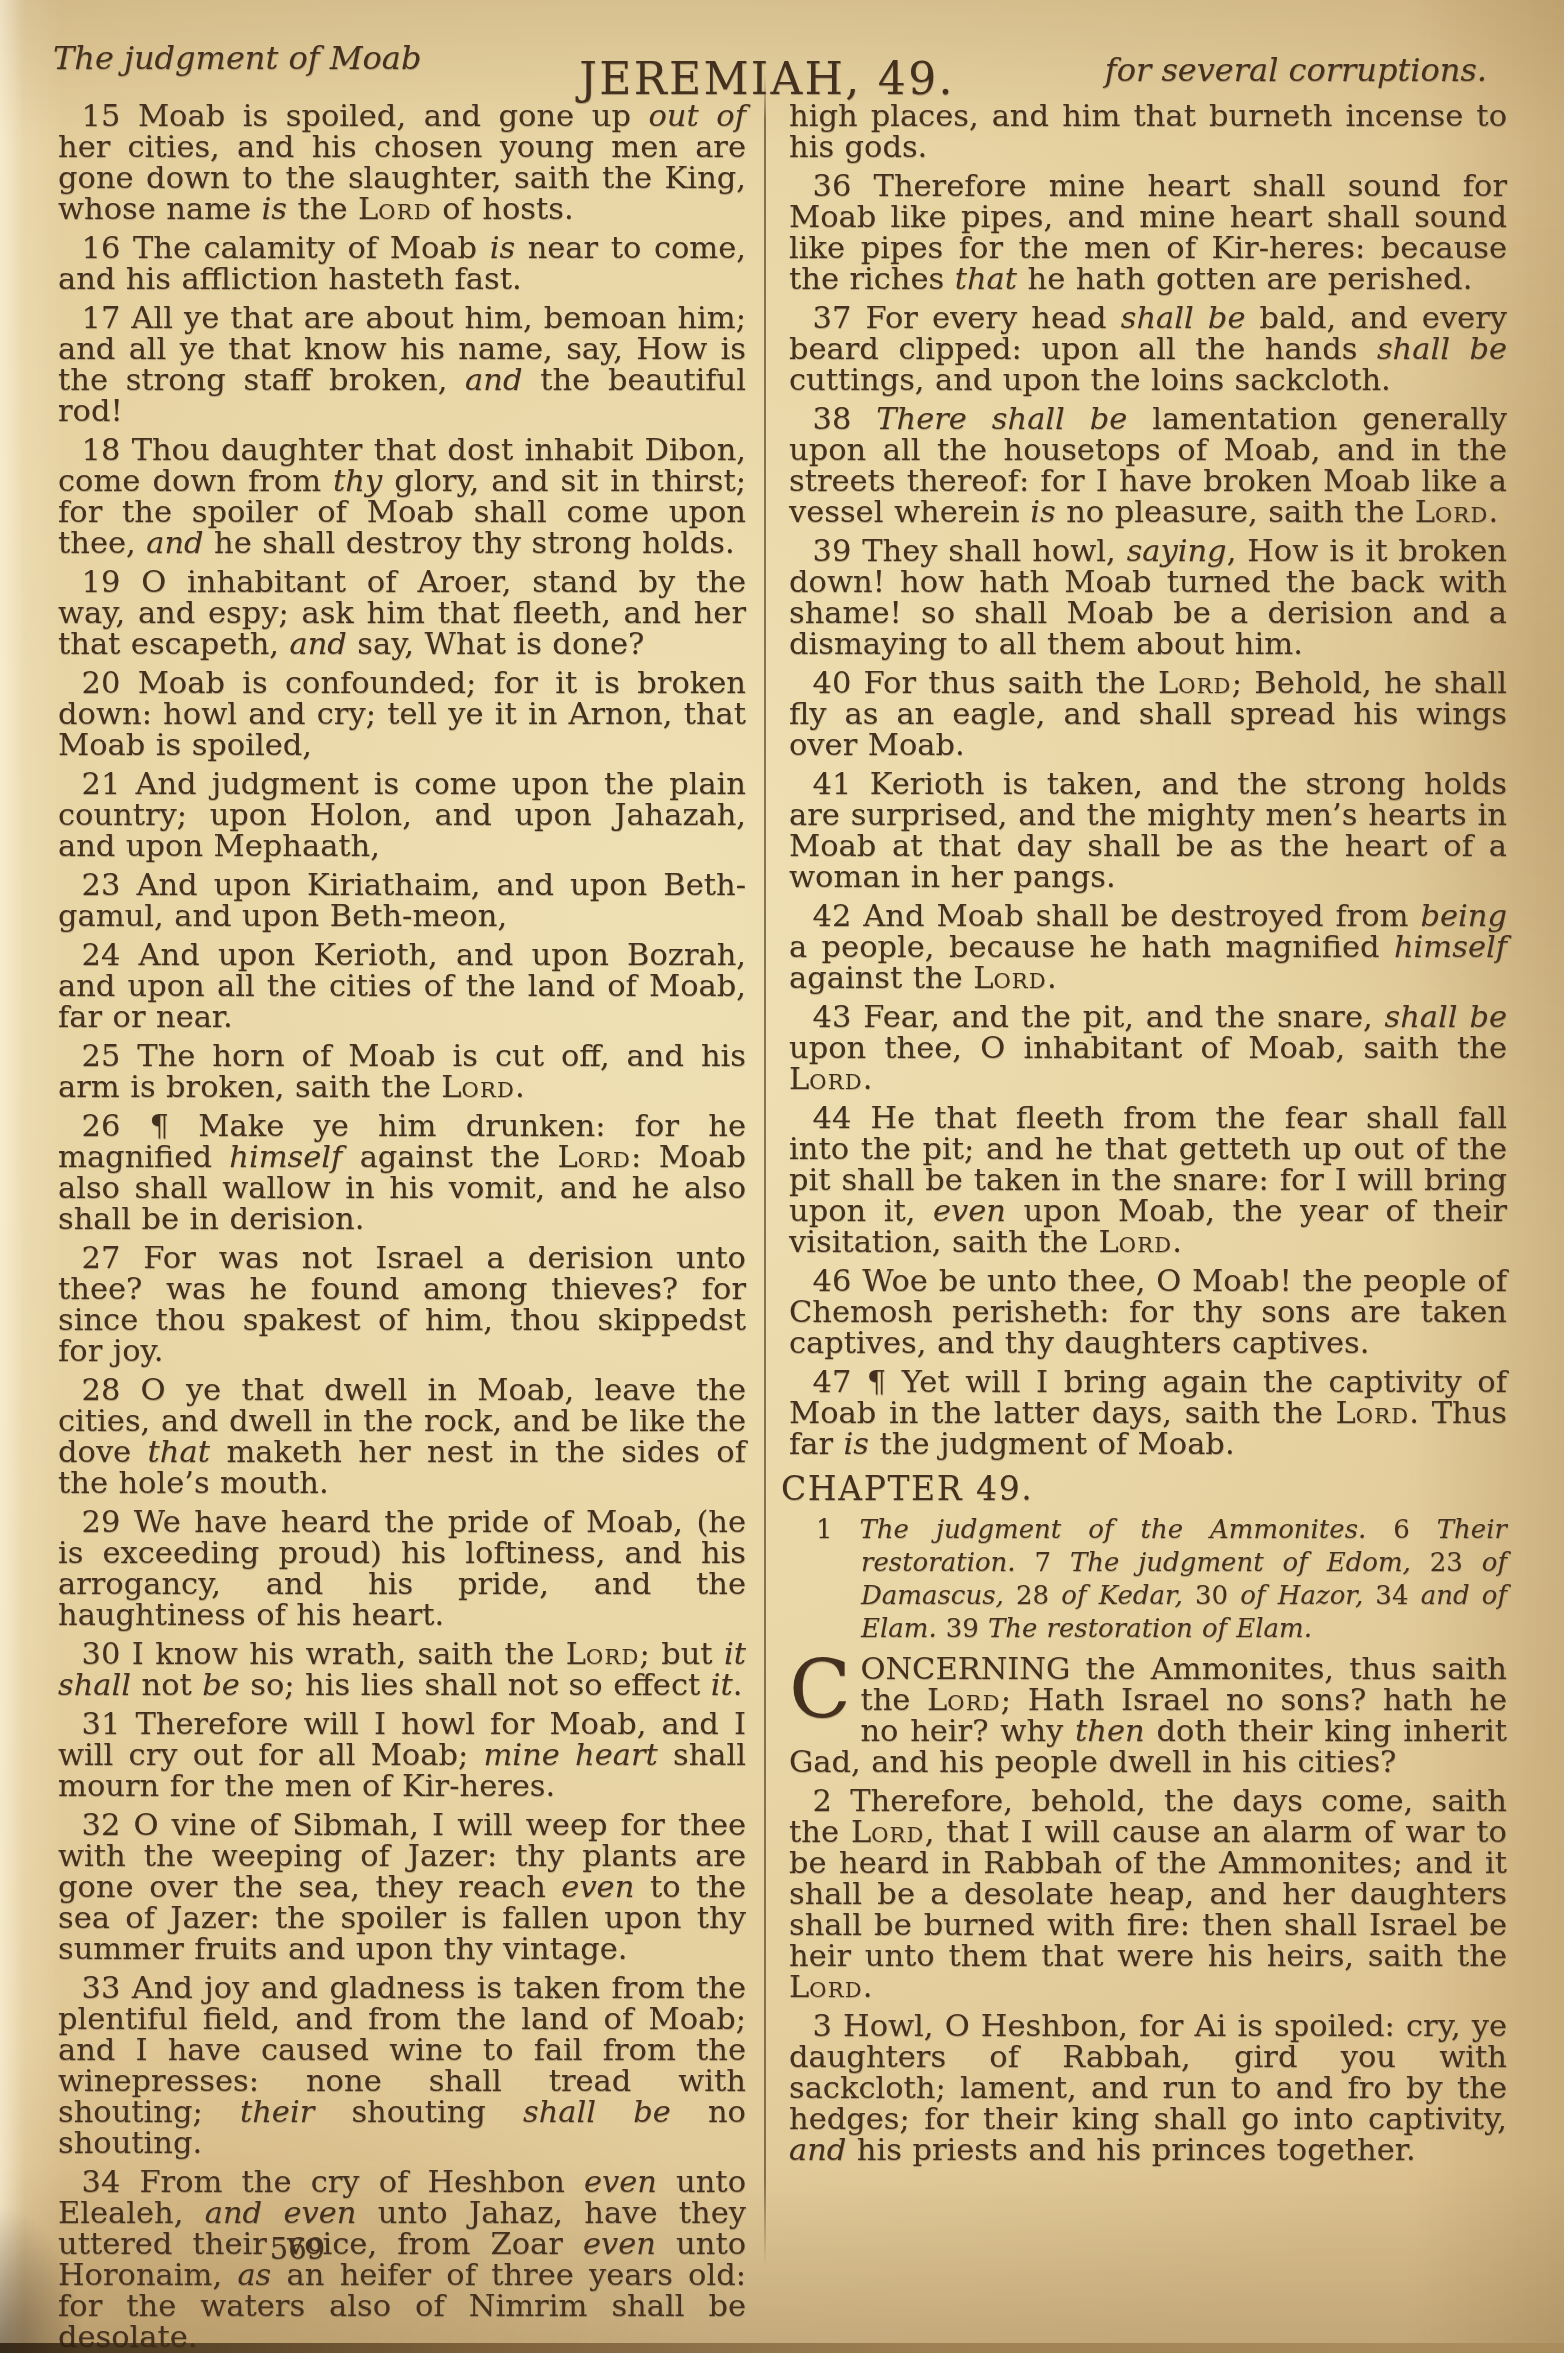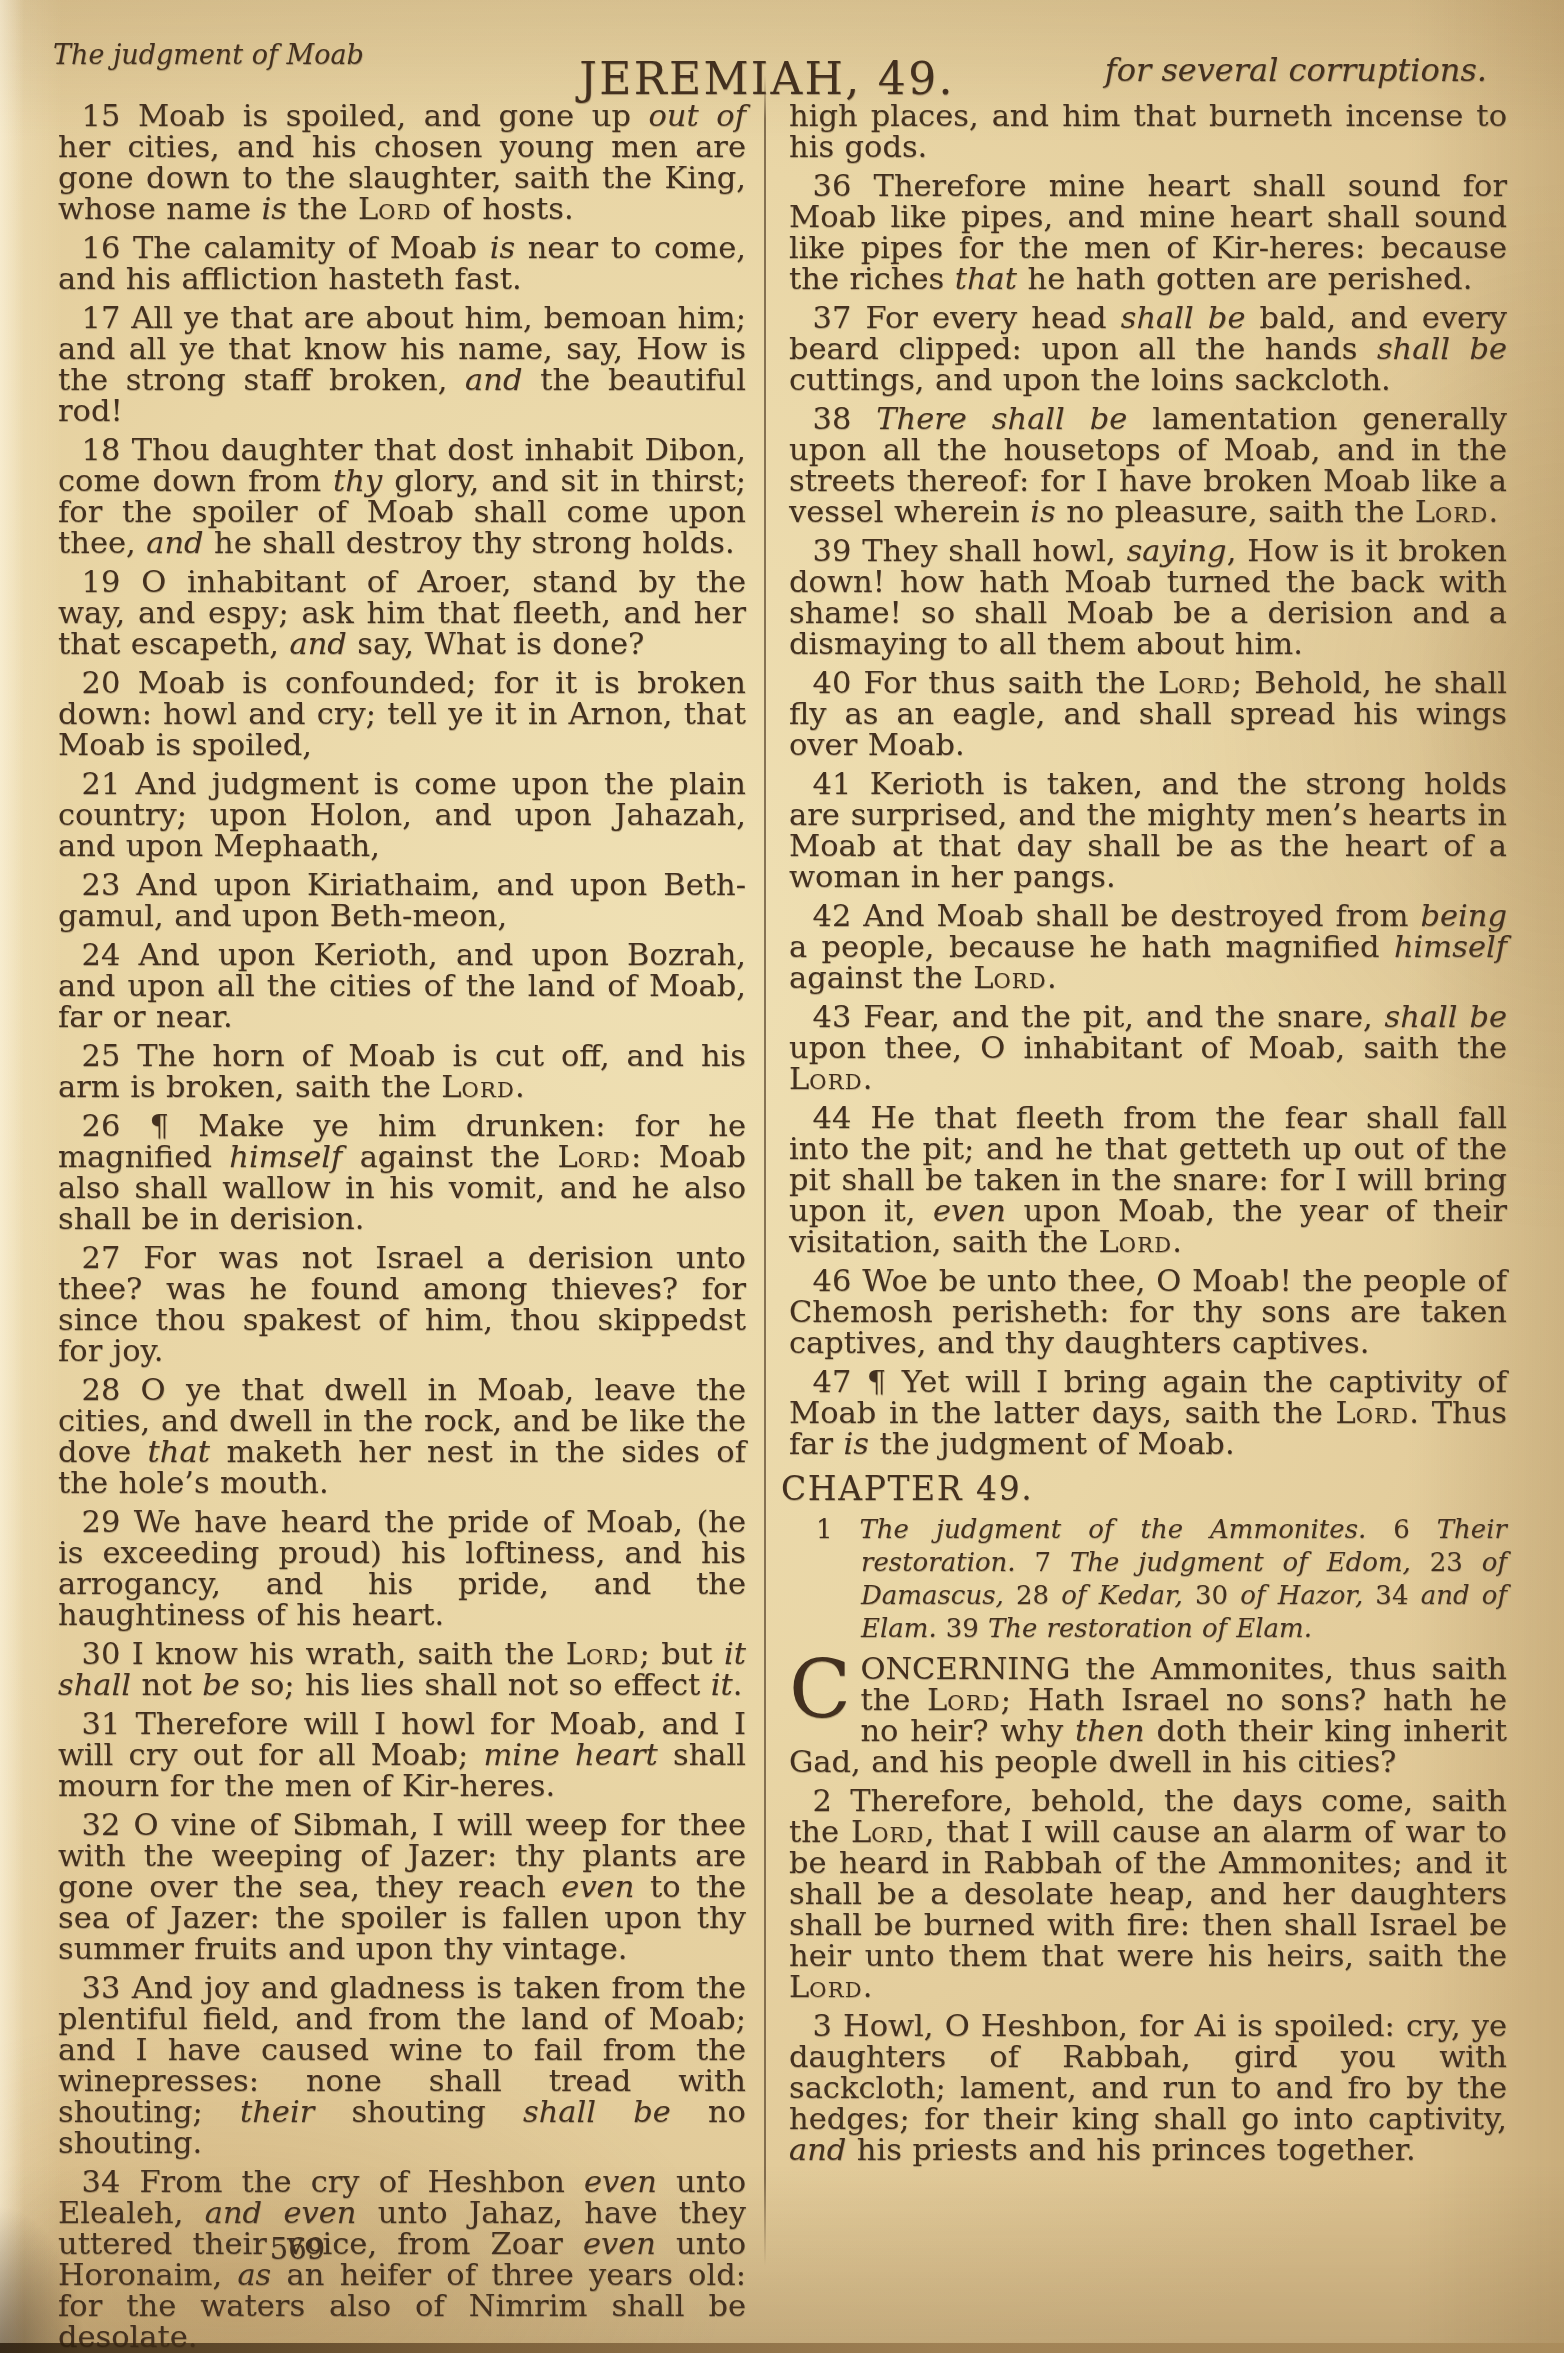--- a/index.html
+++ b/index.html
@@ -11,21 +11,21 @@
     font-family: "DejaVu Serif", "Liberation Serif", serif;
     background:
       radial-gradient(ellipse 704px 391px at 15% 97%, rgba(150,105,45,.18), transparent 70%),
       radial-gradient(ellipse 548px 704px at 100% 30%, rgba(140,100,45,.15), transparent 75%),
       linear-gradient(to bottom, rgba(130,95,45,.16) 0%, rgba(130,95,45,0) 6%, rgba(130,95,45,0) 92%, rgba(90,60,25,.22) 100%),
       linear-gradient(to right, rgba(255,248,225,.35) 0%, rgba(255,248,225,0) 4%, rgba(130,95,45,0) 90%, rgba(130,95,45,.22) 100%),
       radial-gradient(ellipse 1174px 1565px at 42% 40%, #efe0b4 0%, #e9d6a6 50%, #ddc391 100%);
   }
   .running-head { position: absolute; top: 39px; left: 0; width: 1565px; height: 50px;
     text-shadow: 0.4px 0.5px 0.8px rgba(60,40,20,.35); }
-  .rh-left  { position: absolute; left: 53px;  top: 0; font-style: italic; font-size: 27px; }
+  .rh-left  { position: absolute; left: 53px;  top: 0; font-style: italic; font-size: 32px; }
   .rh-center{ position: absolute; left: 548px; width: 438px; top: 1.6px; text-align: center;
               font-size: 44px; letter-spacing: 2.3px; margin-top: 12px; }
   .rh-right { position: absolute; right: 78px; top: 0; font-style: italic; font-size: 32px; margin-top: 12px; }
 
   .divider { position: absolute; left: 764px; top: 75px; width: 1.6px; height: 2191px;
     background: linear-gradient(to bottom, rgba(90,70,45,0), rgba(90,70,45,.7) 2%,
                 rgba(90,70,45,.7) 96%, rgba(90,70,45,0)); }
 
   .col { position: absolute; top: 92px;
     font-size: 30.5px; line-height: 31px;

